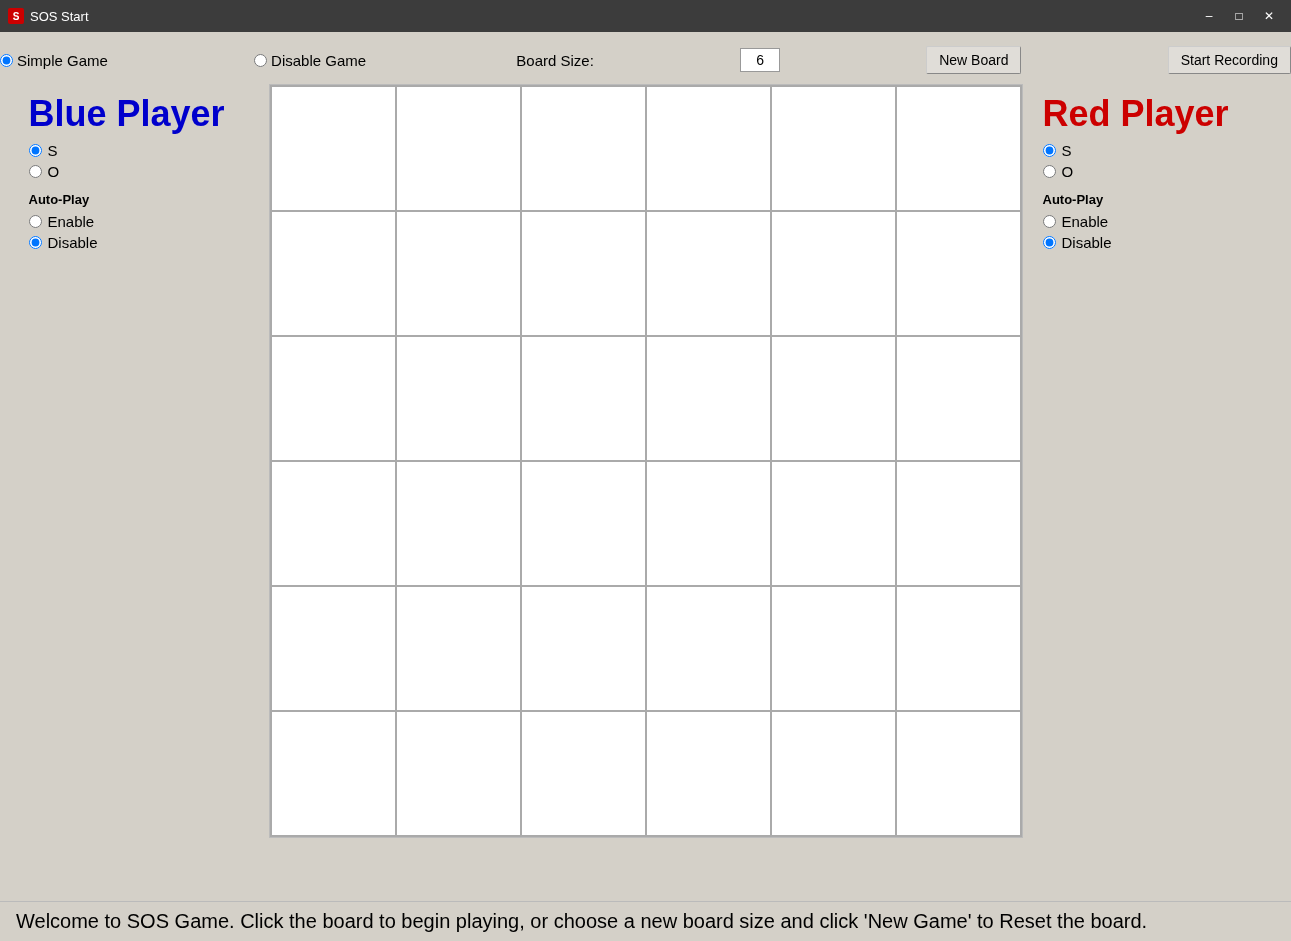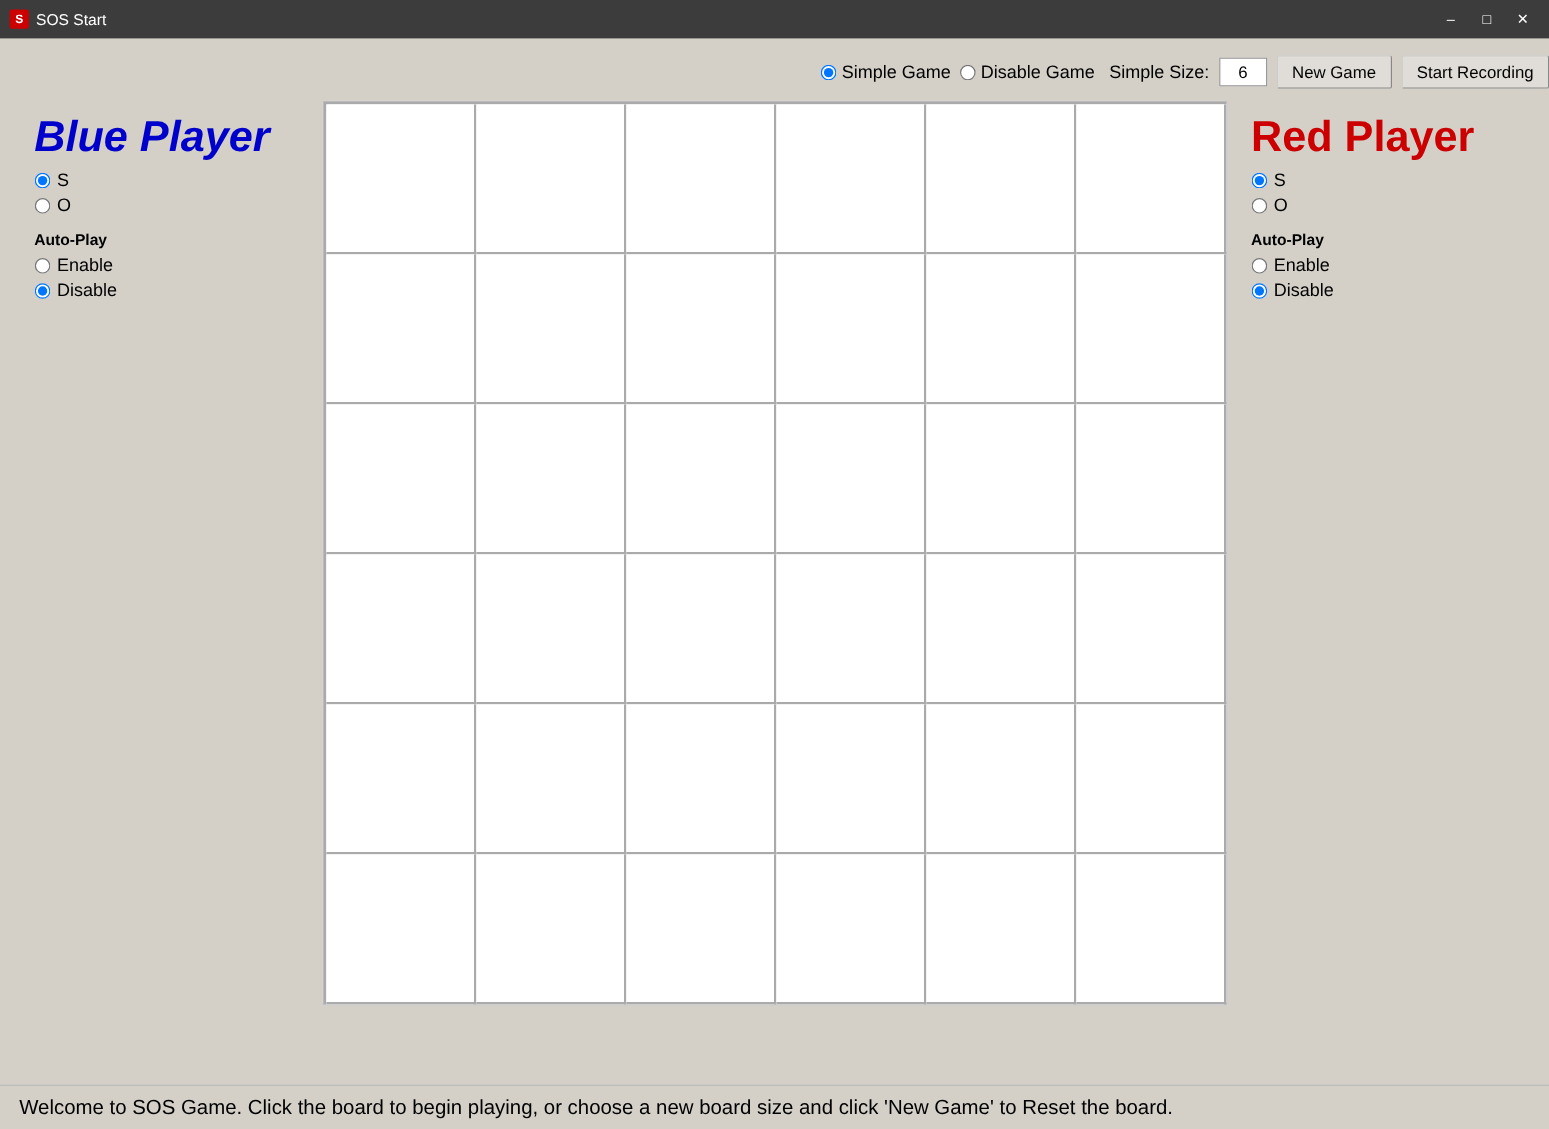--- a/index.html
+++ b/index.html
@@ -77,21 +77,21 @@
       flex: 1;
       display: flex;
       flex-direction: column;
       padding: 0;
     }
 
     
     .toolbar {
       display: flex;
       align-items: center;
-      justify-content: flex-end;
+      justify-content: space-between;
       padding: 14px 0 10px 0;
       gap: 8px;
       flex-shrink: 0;
     }
 
     .toolbar label {
       display: flex;
       align-items: center;
       gap: 4px;
       font-size: 15px;
@@ -203,21 +203,21 @@
       align-items: center;
       justify-content: center;
       font-size: 20px;
       font-weight: bold;
       cursor: pointer;
     }
 
     
     .status-bar {
       padding: 8px 16px;
-      font-size: 17px;
+      font-size: 20px;
       color: #000;
       flex-shrink: 0;
       border-top: 1px solid #bbb;
       background: #d4d0c8;
     }
 
     
     .player-panel-right {
       text-align: left;
     }
@@ -241,30 +241,30 @@
 
   <div class="toolbar">
     <label>
       <input type="radio" name="game-type" id="simple" checked="" style="">
       <span>Simple Game</span>
     </label>
     <label>
       <input type="radio" name="game-type" id="general" style="">
       <span>Disable Game</span>
     </label>
-    <span class="board-size-label">Simple Size:</span>
+    <span class="board-size-label">Board Size:</span>
     <input type="text" class="board-size-input" value="6" style="">
-    <button class="toolbar-btn">New Game</button>
+    <button class="toolbar-btn">New Board</button>
     <button class="toolbar-btn">Start Recording</button>
   </div>
 
   <div class="game-area">
 
     <div class="player-panel">
-      <div class="player-name" style="color:#0000cc;font-style:italic;">Blue Player</div>
+      <div class="player-name" style="color:#0000cc;">Blue Player</div>
       <div class="player-letter-group">
         <label class="player-letter-option">
           <input type="radio" name="blue-letter" checked="" style="">
           <span>S</span>
         </label>
         <label class="player-letter-option">
           <input type="radio" name="blue-letter" style="">
           <span>O</span>
         </label>
       </div>

